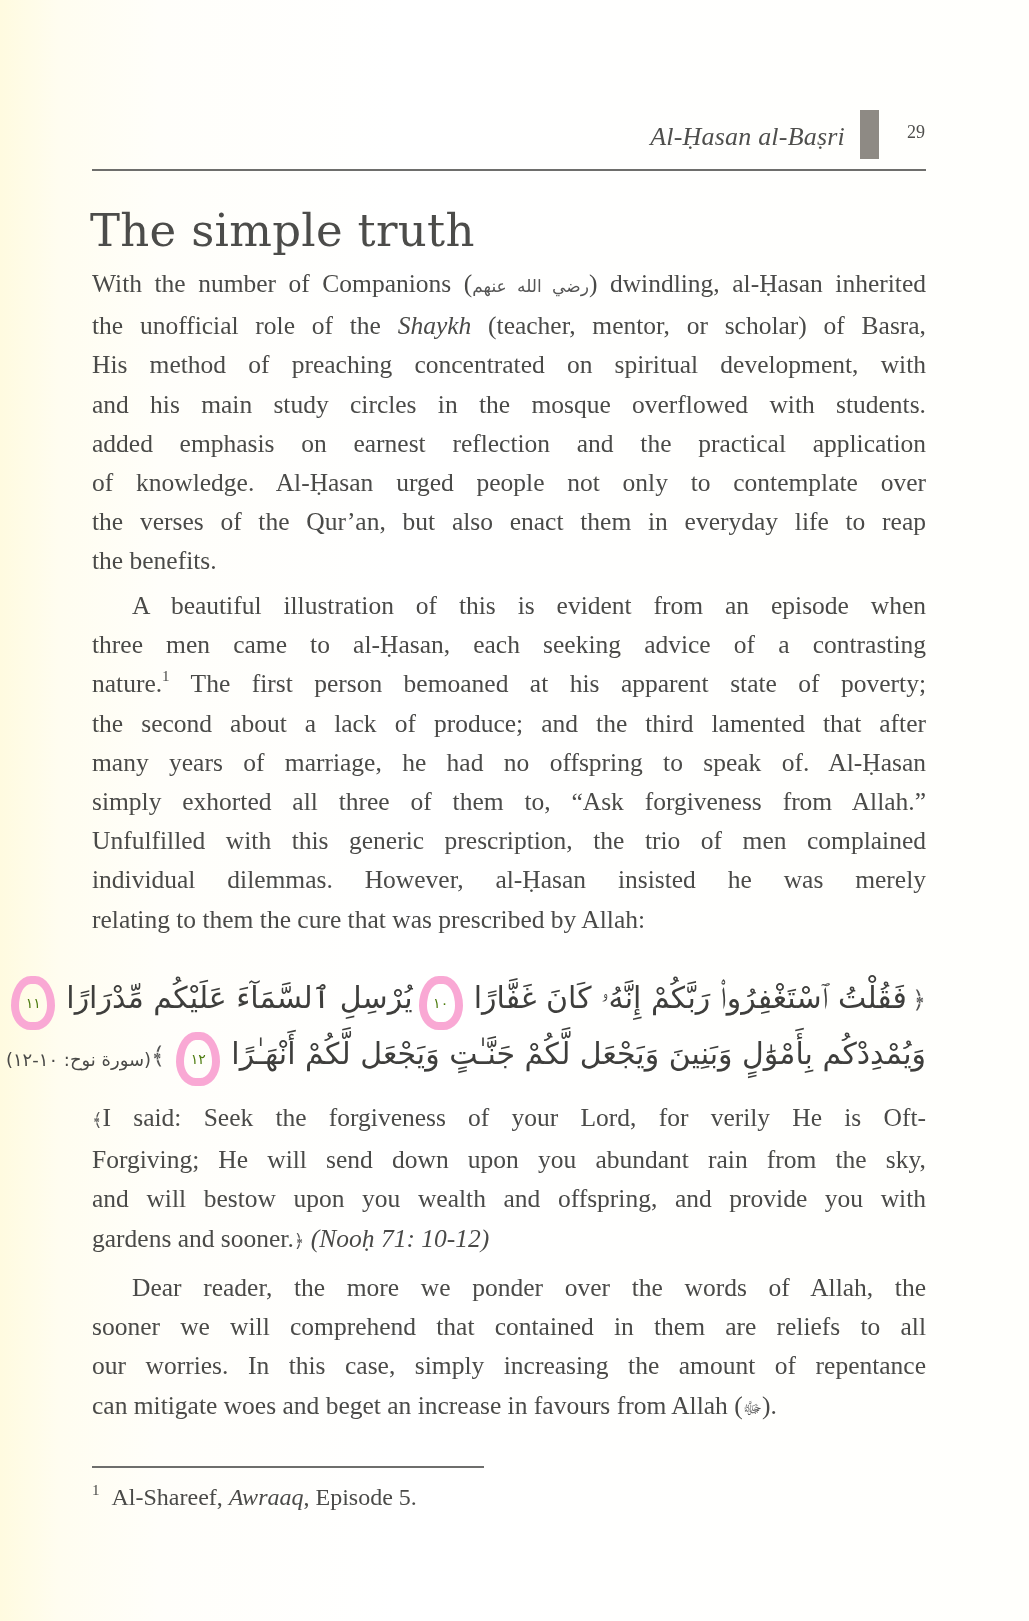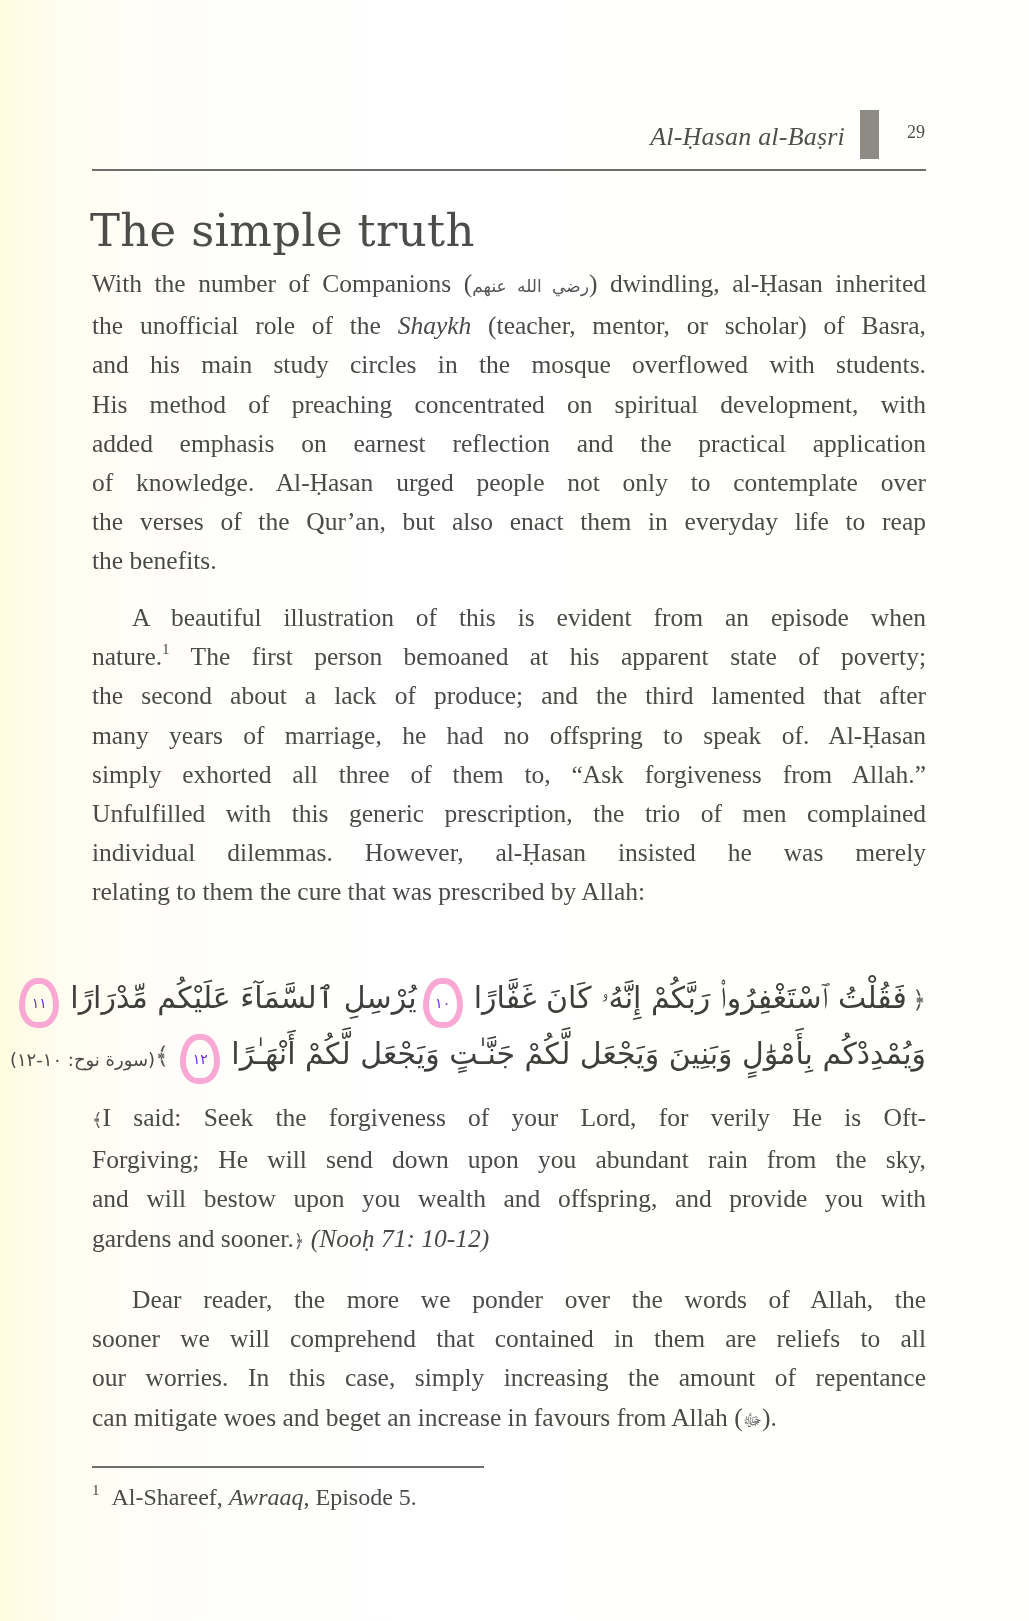--- a/index.html
+++ b/index.html
@@ -32,36 +32,36 @@
     font-family: "DejaVu Serif", "Liberation Serif", serif;
   }
 
   .body-text {
     position: absolute; left: 92px; width: 834px;
     font-size: 25.5px; line-height: 39.2px; color: #4a4a48;
     text-align: justify;
   }
   .line { display: block; white-space: nowrap; text-align-last: justify; text-align: justify; }
   .line.last { text-align-last: left; }
-  .indent { padding-left: 40px; margin-top: 12px; }
+  .indent { padding-left: 40px; }
   sup { font-size: 15px; line-height: 0; position: relative; top: -2px; }
   .honorific { font-size: 17px; color: #555; }
   .orn { font-size: 18px; color: #555; }
 
   
   .verse {
     position: absolute; left: 92px; width: 834px;
     direction: rtl; font-family: "DejaVu Sans", sans-serif; color: #3e3e3c;
   }
   .verse-line { display: flex; align-items: center; justify-content: space-between; height: 56px; white-space: nowrap; }
   .ar { font-size: 30px; }
   .ayah-marker {
     display: inline-flex; align-items: center; justify-content: center;
-    width: 28px; height: 38px; border: 6px solid #f9a8d4; border-radius: 45% 45% 45% 45% / 55% 55% 45% 45%;
-    font-size: 14px; margin: 0 6px; color: #6d28d9;
+    width: 28px; height: 38px; border: 8px solid #f9a8d4; border-radius: 45% 45% 45% 45% / 55% 55% 45% 45%;
+    font-size: 14px; margin: 0 6px; color: #4d7c0f;
   }
   .bracket { font-size: 24px; color: #555; }
   .surah-ref { font-size: 18px; color: #4a4a48; }
 
   .cite-italic { font-style: italic; }
 
   .foot-rule { position: absolute; top: 1466px; left: 92px; width: 392px; height: 2px; background: #6e6e6c; }
   .footnote {
     position: absolute; top: 1484px; left: 92px;
     font-size: 24px; color: #4a4a48;
@@ -78,30 +78,31 @@
     <span class="run-bar"></span>
     <span class="run-num">29</span>
   </div>
   <div class="head-rule"></div>
 
   <h1 class="section-title">The simple truth</h1>
 
   <div class="body-text" style="top: 264px;">
     <span class="line"><span>With the number of Companions (</span><span class="honorific">رضي الله عنهم</span><span>) dwindling, al-Ḥasan inherited</span></span>
     <span class="line"><span>the unofficial role of the </span><i>Shaykh</i><span> (teacher, mentor, or scholar) of Basra,</span></span>
+    <span class="line">His method of preaching concentrated on spiritual development, with</span>
     <span class="line">and his main study circles in the mosque overflowed with students.</span>
-    <span class="line">His method of preaching concentrated on spiritual development, with</span>
     <span class="line">added emphasis on earnest reflection and the practical application</span>
     <span class="line">of knowledge. Al-Ḥasan urged people not only to contemplate over</span>
     <span class="line">the verses of the Qur’an, but also enact them in everyday life to reap</span>
     <span class="line last">the benefits.</span>
   </div>
 
   <div class="body-text" style="top: 586px;">
     <span class="line indent">A beautiful illustration of this is evident from an episode when</span>
+    <span class="line">three men came to al-Ḥasan, each seeking advice of a contrasting</span>
     <span class="line"><span>nature.</span><sup>1</sup><span> The first person bemoaned at his apparent state of poverty;</span></span>
     <span class="line">the second about a lack of produce; and the third lamented that after</span>
     <span class="line">many years of marriage, he had no offspring to speak of. Al-Ḥasan</span>
     <span class="line">simply exhorted all three of them to, “Ask forgiveness from Allah.”</span>
     <span class="line">Unfulfilled with this generic prescription, the trio of men complained</span>
     <span class="line">individual dilemmas. However, al-Ḥasan insisted he was merely</span>
     <span class="line last">relating to them the cure that was prescribed by Allah:</span>
   </div>
 
   <div class="verse" style="top: 975px;">

